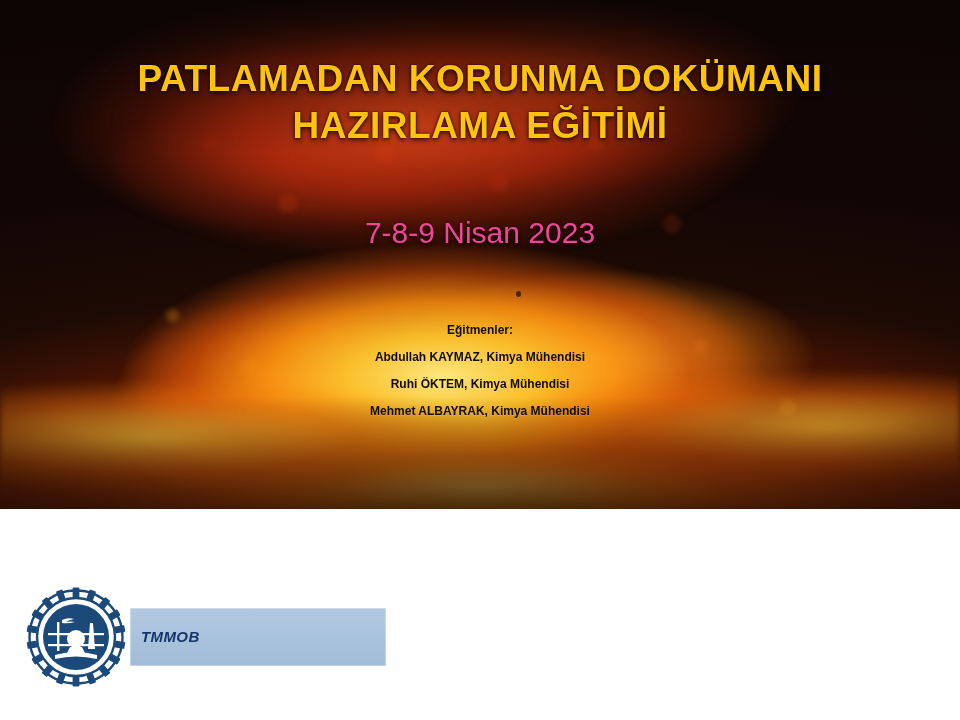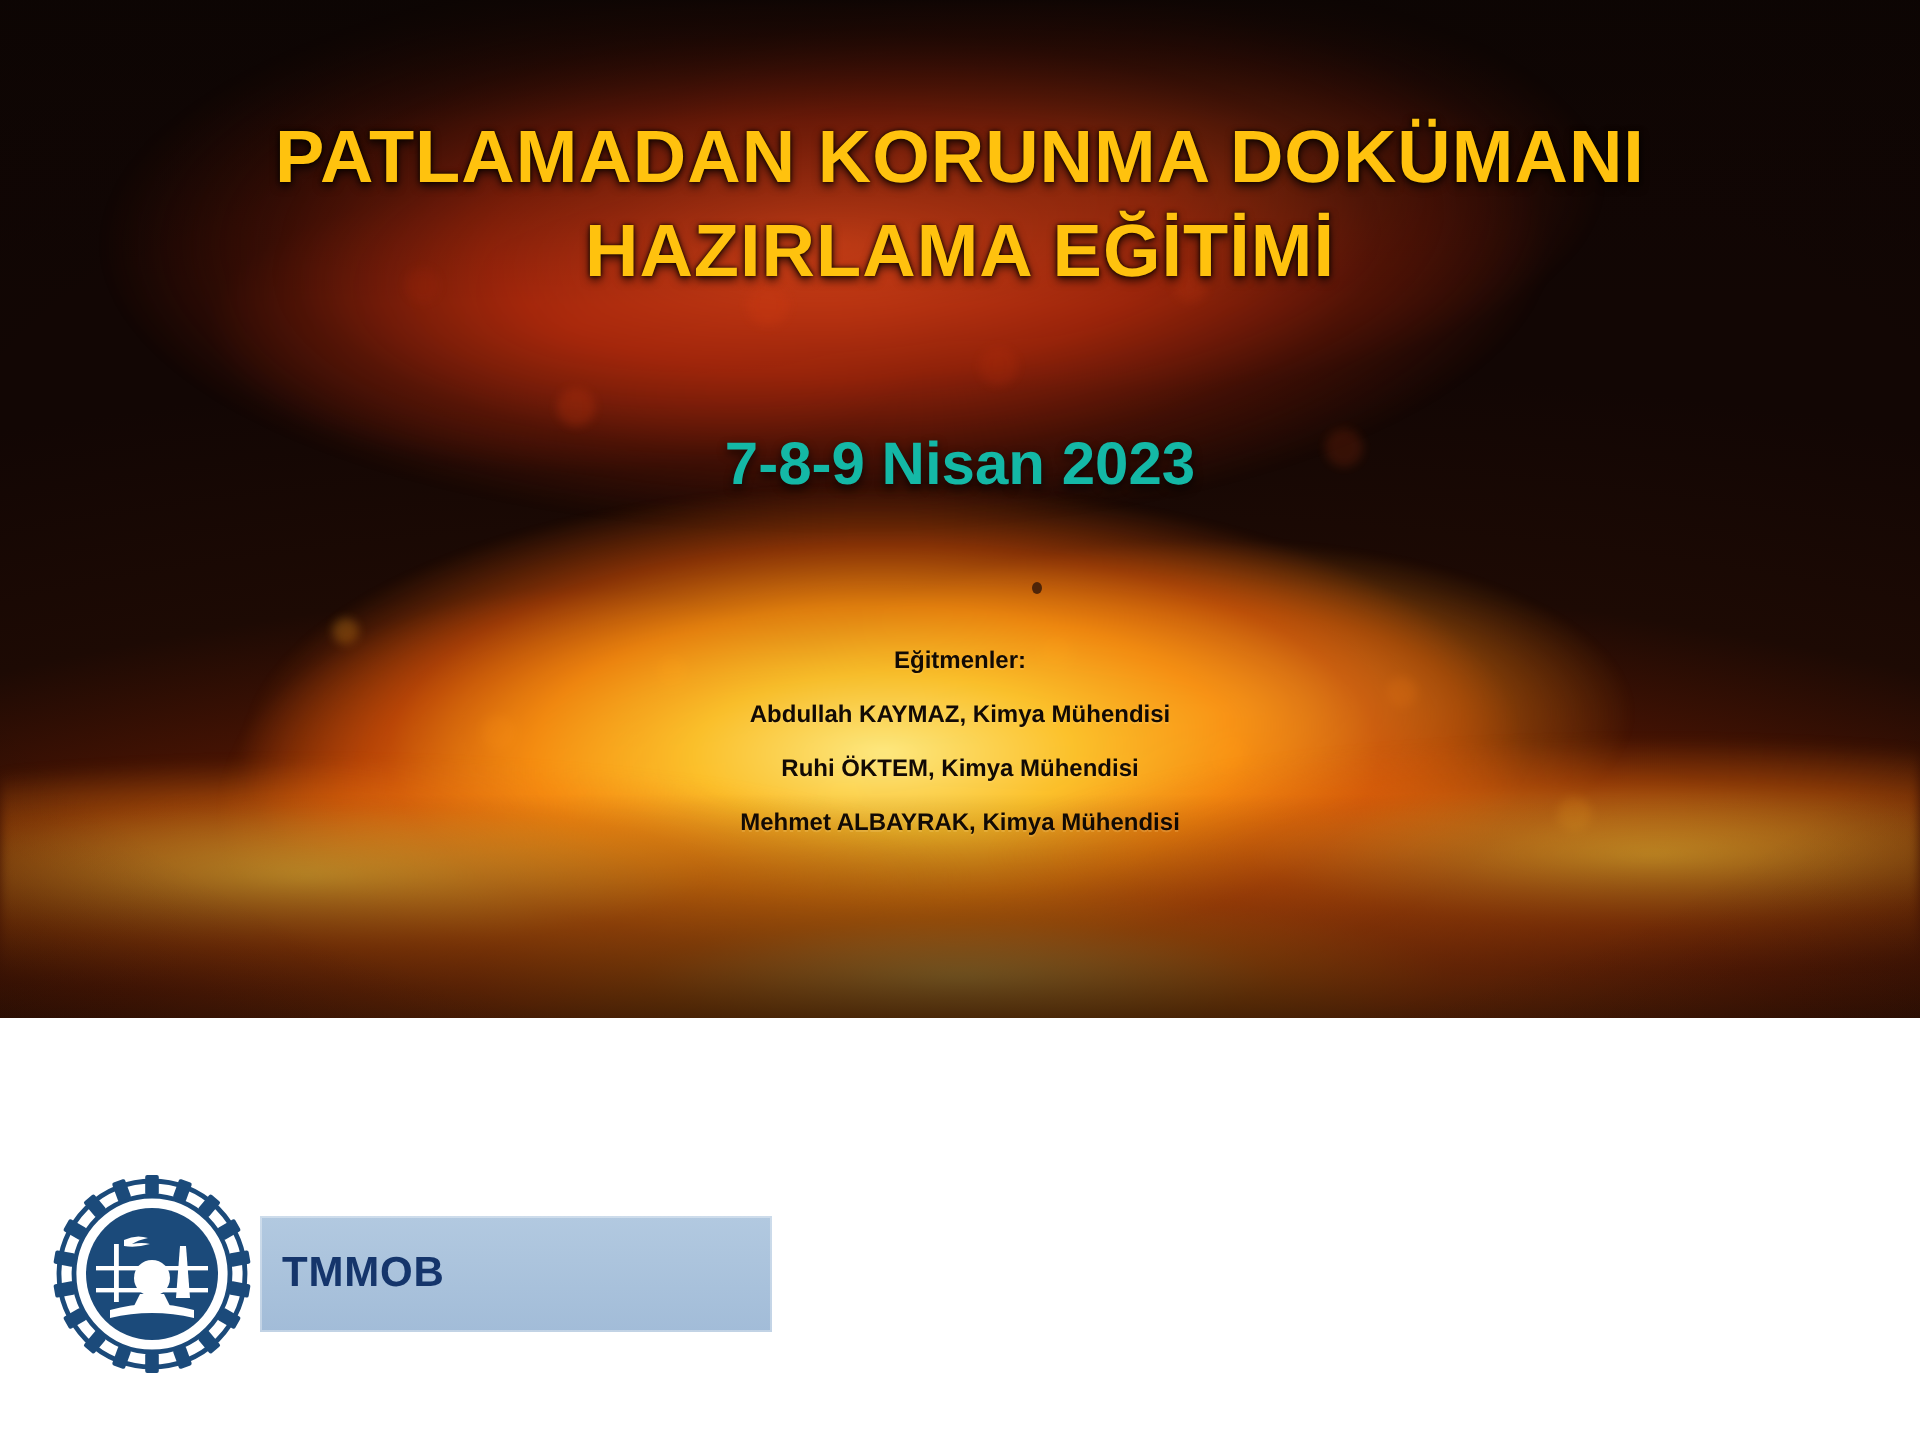--- a/index.html
+++ b/index.html
@@ -79,22 +79,22 @@
   .title{
     position:absolute;left:0;top:55px;width:960px;
     text-align:center;color:#ffc20e;
     font-size:37px;font-weight:bold;line-height:47px;
     letter-spacing:.5px;
     text-shadow:0 2px 5px rgba(0,0,0,.75), 0 0 2px rgba(0,0,0,.9);
     white-space:pre-line;
   }
   .date{
     position:absolute;left:0;top:216px;width:960px;
-    text-align:center;color:#14b8a6;
-    font-size:30px;font-weight:bold;
+    text-align:center;color:#ec4899;
+    font-size:30px;font-weight:normal;
     text-shadow:0 2px 5px rgba(0,0,0,.7);
   }
   .dot-artifact{
     position:absolute;left:516px;top:291px;width:5px;height:6px;
     background:#3a1a08;border-radius:50%;opacity:.85;
   }
   .trainers{
     position:absolute;left:0;top:317px;width:960px;
     text-align:center;color:#120a04;
     font-size:12px;font-weight:bold;line-height:27px;
@@ -113,21 +113,21 @@
   
   .tmmob{position:absolute;left:26px;top:78px;display:flex;align-items:center;}
   .tmmob-gear{width:100px;height:100px;display:block;}
   .tmmob-box{
     margin-left:4px;width:256px;height:58px;
     background:linear-gradient(180deg,#b2c9e0 0%, #a2bcd8 100%);
     box-shadow:inset 0 0 0 1px rgba(255,255,255,.35);
     display:flex;flex-direction:column;justify-content:center;
     padding-left:11px;box-sizing:border-box;
   }
-  .tmmob-l1{color:#15356b;font-size:21px;font-weight:bold;line-height:20px;letter-spacing:.4px;}
+  .tmmob-l1{color:#15356b;font-size:15px;font-weight:bold;line-height:20px;letter-spacing:.4px;font-style:italic;}
   .tmmob-l2{color:#15356b;font-size:15px;font-weight:bold;line-height:20px;letter-spacing:.3px;}
 </style>
 </head>
 <body>
 
 <div class="slide">
 
   <div class="hero">
     <div class="hero-layer fx-base"></div>
     <div class="hero-layer fx-cloud"></div>

